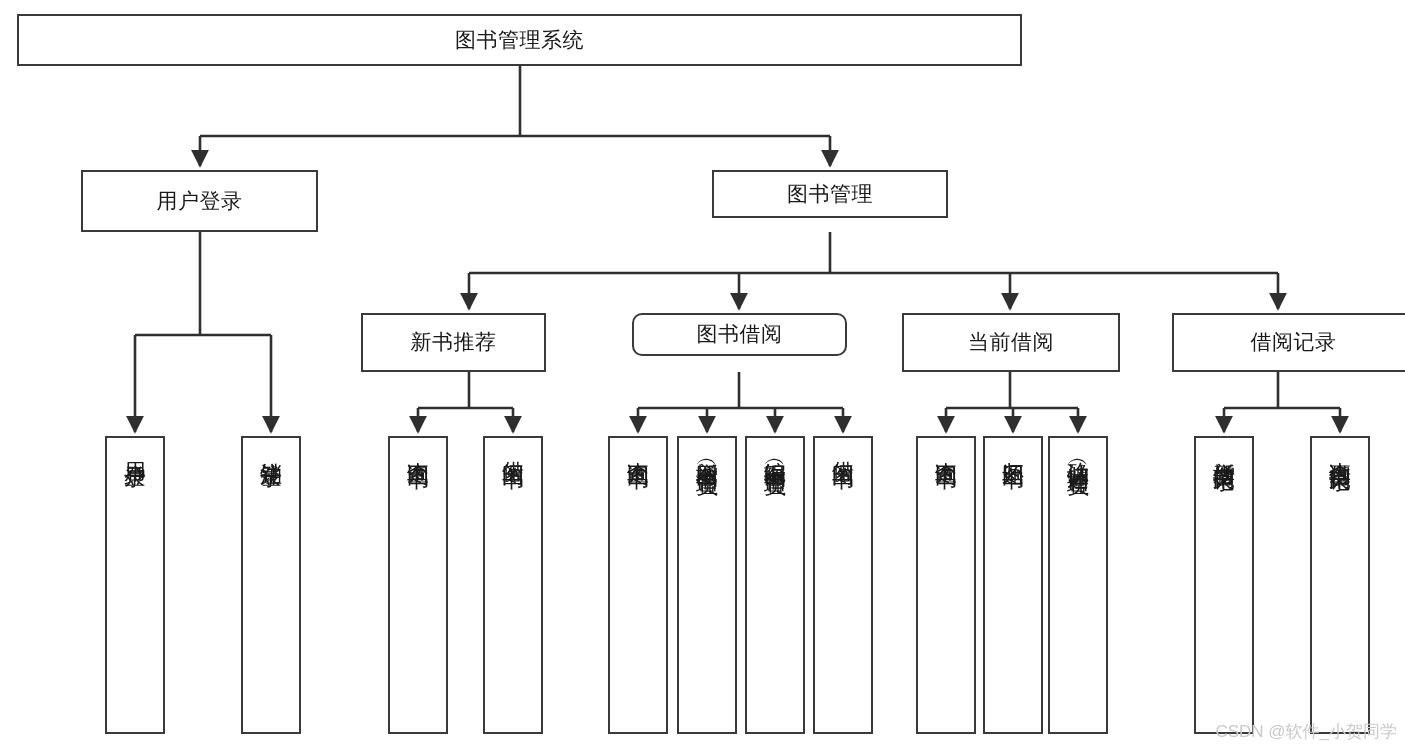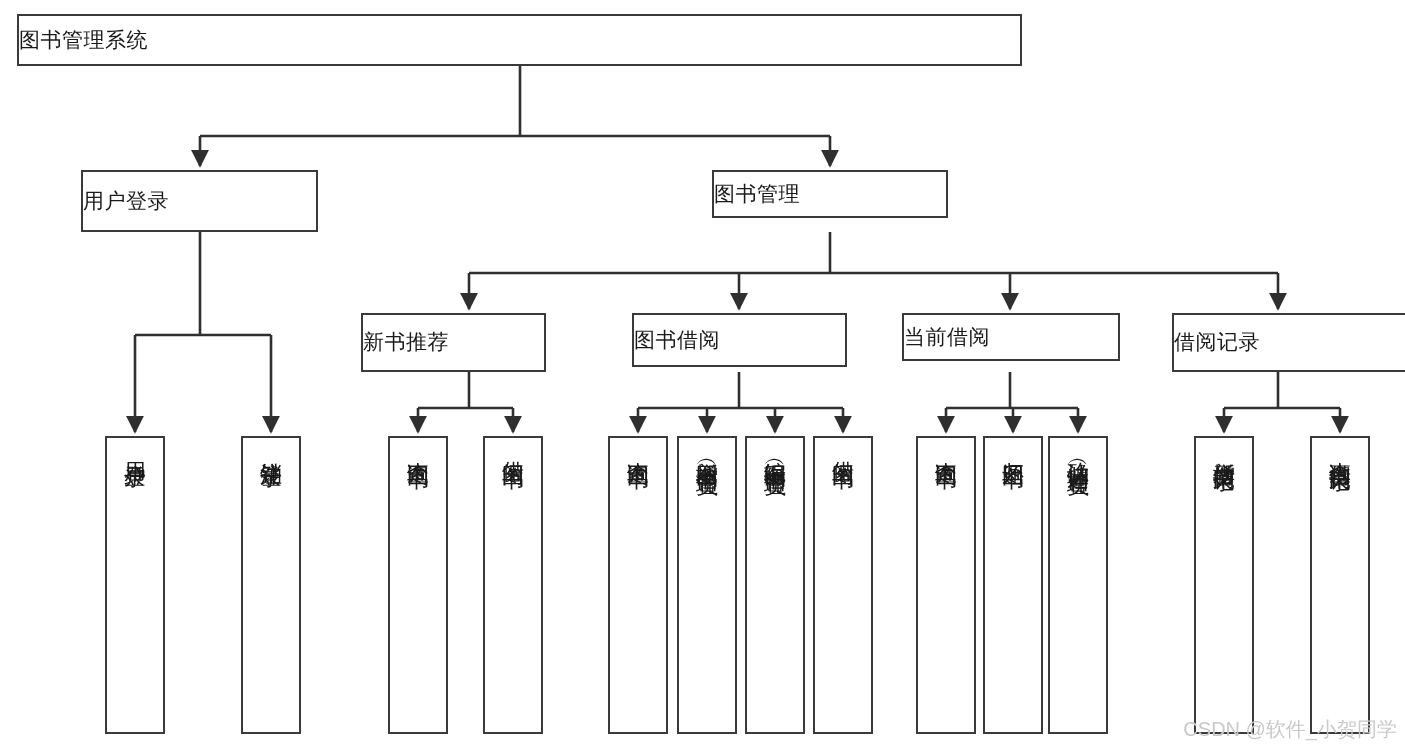--- a/index.html
+++ b/index.html
@@ -24,21 +24,21 @@
     width: 1405px;
     height: 747px;
   }
   .node {
     position: absolute;
     box-sizing: border-box;
     border: 2px solid #3a3a3a;
     background: #ffffff;
     display: flex;
     align-items: center;
-    justify-content: flex-start;
+    justify-content: center;
     color: #1a1a1a;
   }
   .node .lbl {
     display: block;
     text-align: center;
     line-height: 1.08;
     white-space: nowrap;
   }
   .node.horiz .lbl {
     font-size: 21px;
@@ -53,21 +53,21 @@
     writing-mode: vertical-rl;
     text-orientation: upright;
     font-size: 22px;
     letter-spacing: 2px;
     line-height: 1.0;
   }
   #watermark {
     position: absolute;
     right: 8px;
     bottom: 4px;
-    font-size: 20px;
+    font-size: 17px;
     color: #c9c9c9;
     white-space: nowrap;
     pointer-events: none;
   }
 </style>
 </head>
 <body>
 
 <div id="canvas">
 
@@ -130,25 +130,25 @@
   </div>
 
   <div class="node horiz" style="left:712px; top:170px; width:236px; height:48px;">
     <span class="lbl">图书管理</span>
   </div>
 
   <div class="node horiz" style="left:361px; top:313px; width:185px; height:59px;">
     <span class="lbl">新书推荐</span>
   </div>
 
-  <div class="node horiz" style="left:632px; top:313px; width:215px; height:54px;">
+  <div class="node horiz" style="left:632px; top:313px; width:215px; height:43px;border-radius:10px;">
     <span class="lbl">图书借阅</span>
   </div>
 
-  <div class="node horiz" style="left:902px; top:313px; width:218px; height:48px;">
+  <div class="node horiz" style="left:902px; top:313px; width:218px; height:59px;">
     <span class="lbl">当前借阅</span>
   </div>
 
   <div class="node horiz" style="left:1172px; top:313px; width:243px; height:59px;">
     <span class="lbl">借阅记录</span>
   </div>
 
   <div class="node vert" style="left:105px; top:436px; width:60px; height:298px;">
     <span class="lbl">用户登录</span>
   </div>

